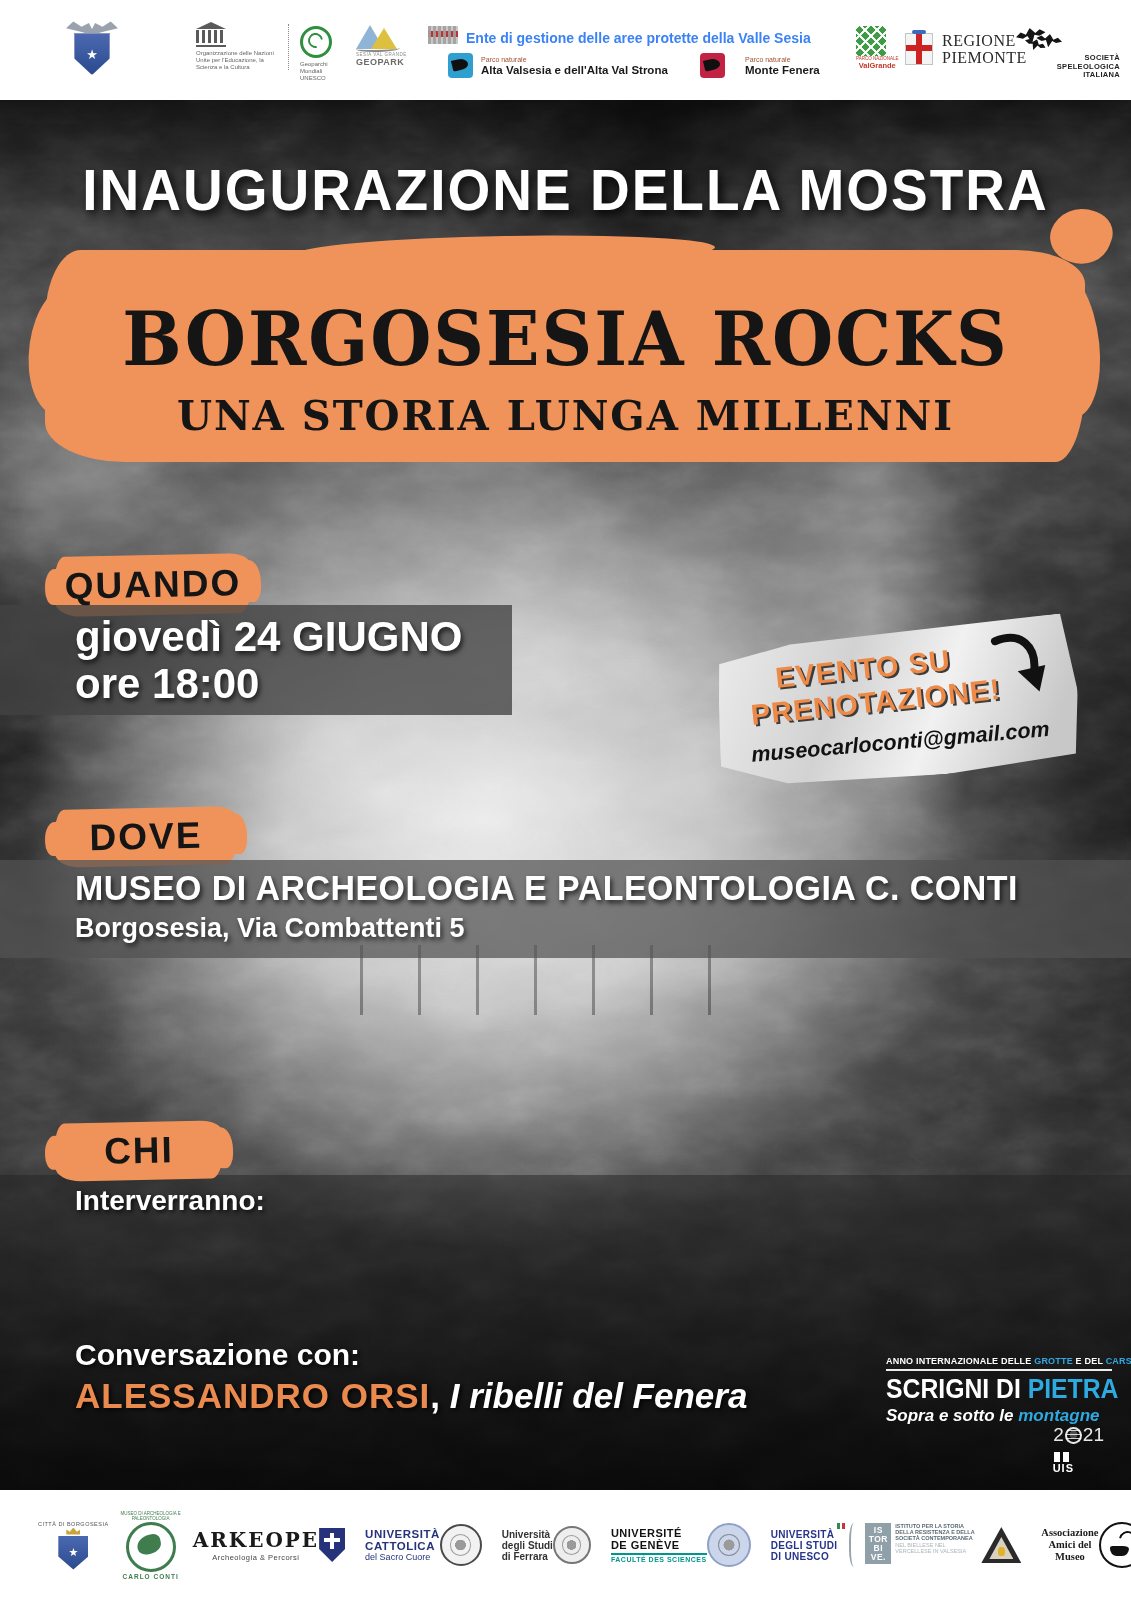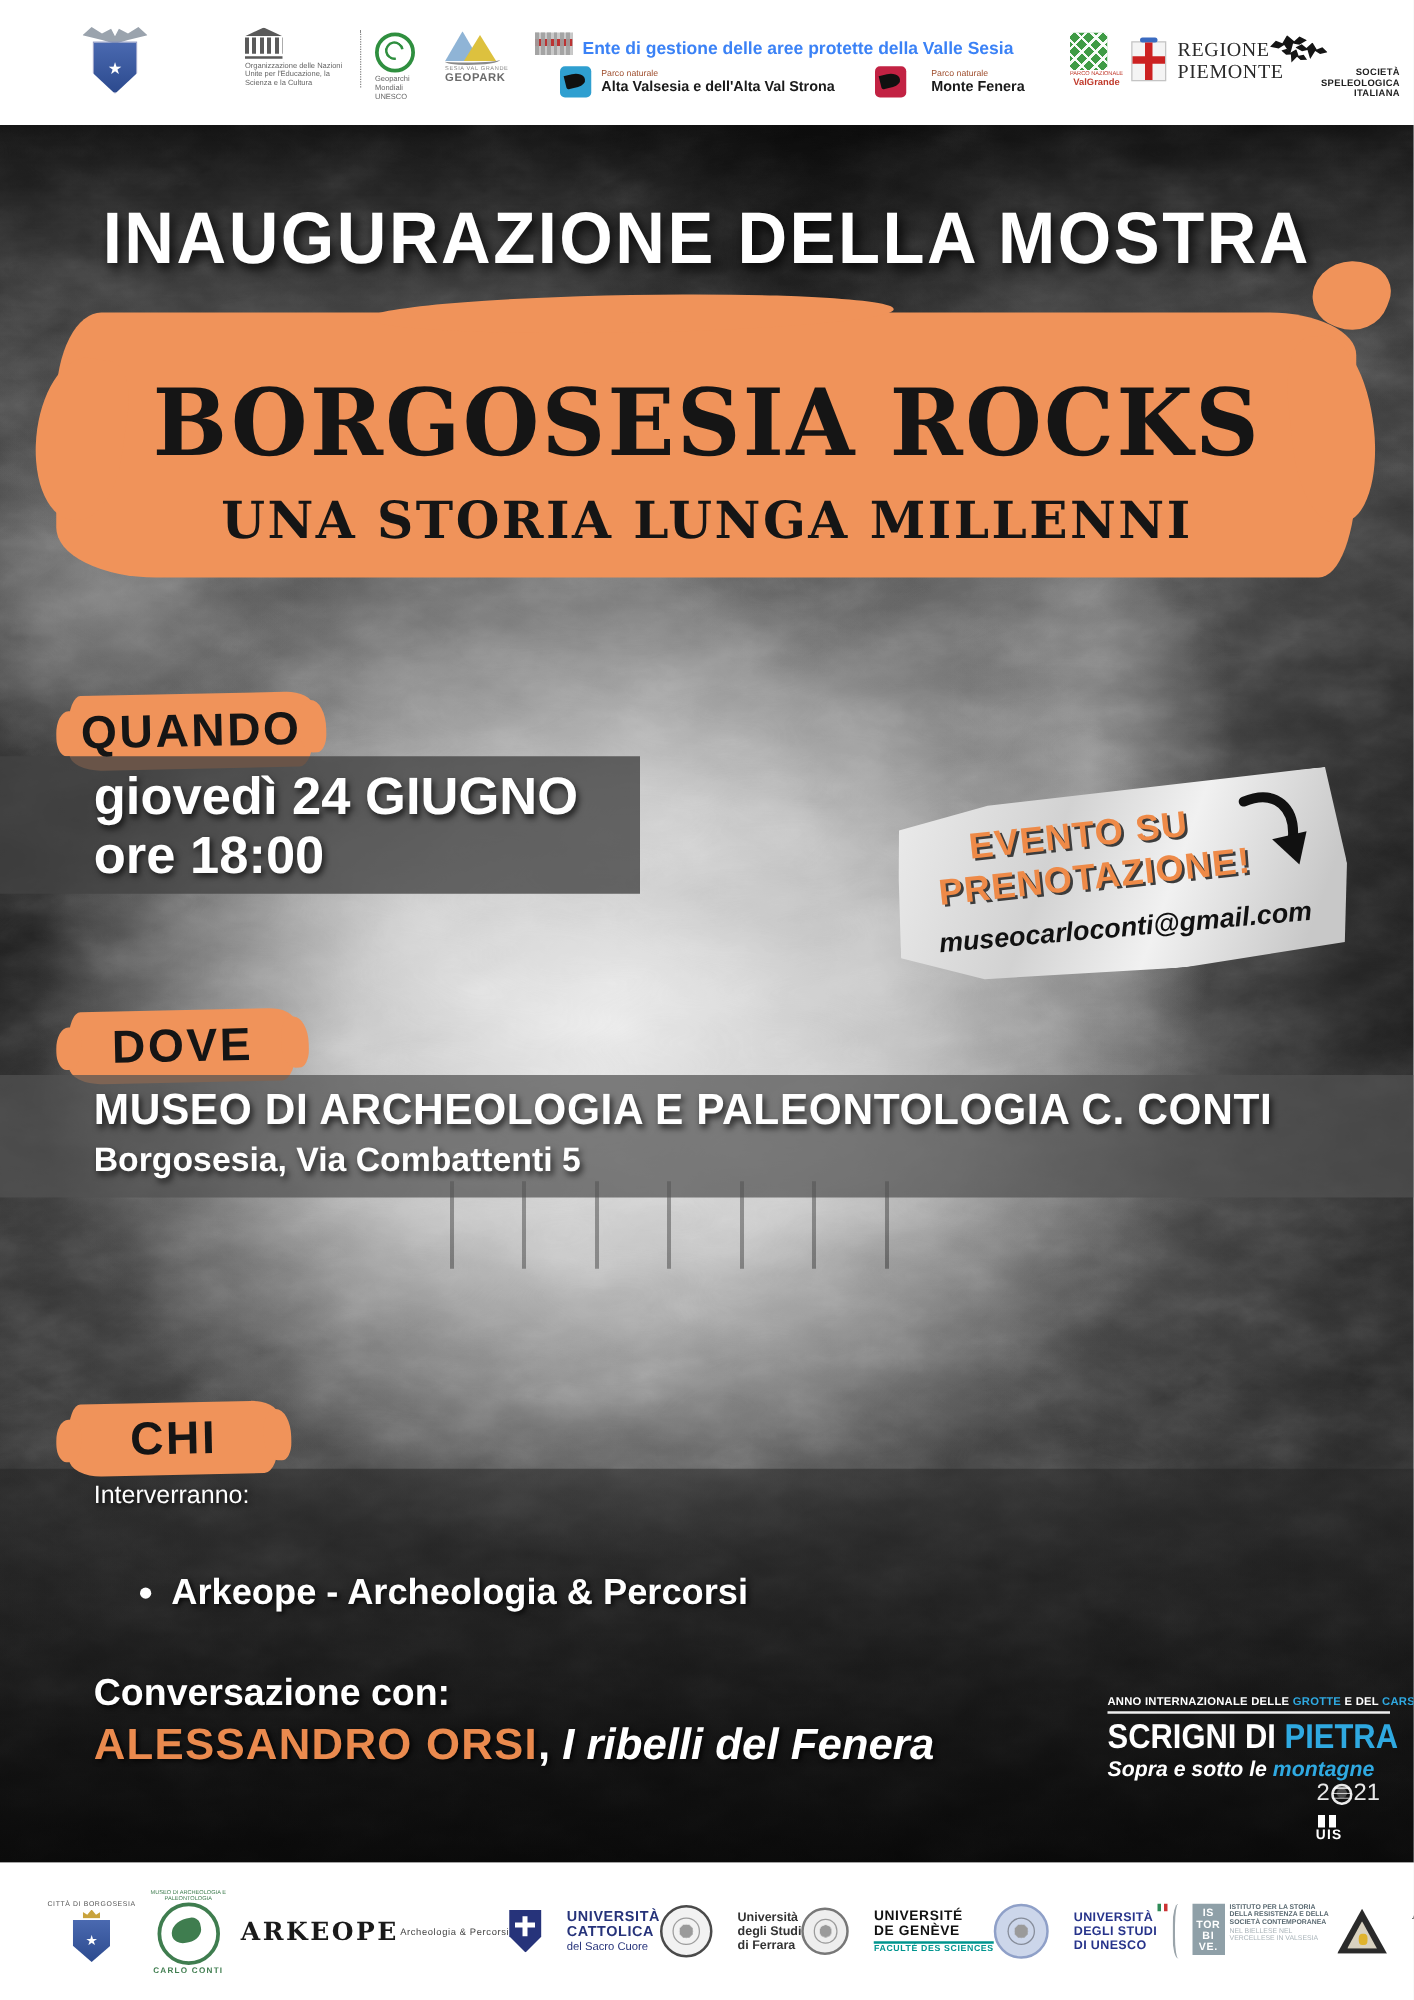--- a/index.html
+++ b/index.html
@@ -87,21 +87,21 @@
   .date-line{position:absolute;left:75px;color:#fff;font-weight:bold;font-size:42px;text-shadow:2px 3px 5px rgba(0,0,0,.7);}
   .dl1{top:513px;} .dl2{top:560px;}
   .museo-band{position:absolute;left:0;top:760px;width:1131px;height:98px;background:rgba(82,82,82,.72);}
   .venue{position:absolute;left:75px;top:768px;color:#fff;font-weight:bold;font-size:35px;letter-spacing:.5px;transform:scaleX(.97);transform-origin:left;text-shadow:2px 3px 5px rgba(0,0,0,.7);white-space:nowrap;}
   .address{position:absolute;left:75px;top:813px;color:#fff;font-weight:bold;font-size:27px;text-shadow:2px 3px 5px rgba(0,0,0,.7);}
   .twitch-band{position:absolute;left:0;top:916px;width:1131px;height:66px;background:rgba(250,250,250,.55);display:flex;align-items:center;}
   .twitch-icon{width:44px;height:44px;margin-left:72px;flex:none;}
   .stream-text{margin-left:16px;color:#111;font-weight:bold;font-size:27.5px;white-space:nowrap;}
   .stream-text .it{font-style:italic;}
 
-  .chi-intro{position:absolute;left:75px;top:1085px;color:#fff;font-weight:normal;font-size:20px;text-shadow:2px 2px 4px rgba(0,0,0,.8);}
+  .chi-intro{position:absolute;left:75px;top:1085px;color:#fff;font-weight:bold;font-size:28px;text-shadow:2px 2px 4px rgba(0,0,0,.8);}
   .bullet-row{position:absolute;left:112px;color:#fff;font-weight:bold;font-size:29px;text-shadow:2px 2px 4px rgba(0,0,0,.8);display:flex;align-items:baseline;}
   .b1{top:1118px;} .b2{top:1158px;}
   .bdot{width:9px;height:9px;border-radius:50%;background:#fff;margin-right:16px;flex:none;align-self:center;}
   .conv-label{position:absolute;left:75px;top:1238px;color:#fff;font-weight:bold;font-size:30px;text-shadow:2px 2px 4px rgba(0,0,0,.8);}
   .conv-line{position:absolute;left:75px;top:1276px;font-size:35px;font-weight:bold;text-shadow:2px 2px 4px rgba(0,0,0,.8);white-space:nowrap;}
   .conv-speaker{color:#ea8a4e;letter-spacing:1px;}
   .conv-sep{color:#fff;}
   .conv-title{color:#fff;font-style:italic;font-weight:bold;}
 
   
@@ -302,24 +302,20 @@
     </div>
 
     <div class="slabel lab-dove">DOVE</div>
     <div class="museo-band"></div>
     <div class="venue">MUSEO DI ARCHEOLOGIA E PALEONTOLOGIA C. CONTI</div>
     <div class="address">Borgosesia, Via Combattenti 5</div>
 
 
     <div class="slabel lab-chi">CHI</div>
     <div class="chi-intro">Interverranno:</div>
-    <div class="bullet-row b2">
-      <span class="bdot"></span>
-      <span>Arkeope - Archeologia &amp; Percorsi</span>
-    </div>
 
     <div class="conv-label">Conversazione con:</div>
     <div class="conv-line"><span class="conv-speaker">ALESSANDRO ORSI</span><span class="conv-sep">, </span><span class="conv-title">I ribelli del Fenera</span></div>
 
     <div class="scrigni">
       <div class="sc-anno"><span>ANNO INTERNAZIONALE DELLE </span><span class="sc-blue">GROTTE</span><span> E DEL </span><span class="sc-blue">CARSISMO</span></div>
       <hr class="sc-hr">
       <div class="sc-title"><span>SCRIGNI DI </span><span class="sc-blue">PIETRA</span></div>
       <div class="sc-sub"><span>Sopra e sotto le </span><span class="sc-blue">montagne</span></div>
       <div class="sc-year">
@@ -343,21 +339,21 @@
         <div class="shield2">★</div>
       </div>
     </div>
 
     <div class="flogo" style="flex-direction:column;gap:1px;">
       <div class="cap-museo-top">MUSEO DI ARCHEOLOGIA E PALEONTOLOGIA</div>
       <div class="museo-circ"></div>
       <div class="cap-museo-bot">CARLO CONTI</div>
     </div>
 
-    <div class="flogo" style="flex-direction:row;gap:1px;justify-content:space-between;">
+    <div class="flogo" style="flex-direction:column;gap:1px;justify-content:space-between;">
       <div class="arkeope-name">ARKEOPE</div>
       <div class="arkeope-cap">Archeologia &amp; Percorsi</div>
     </div>
 
     <div class="flogo">
       <div class="catt-shield"></div>
       <div>
         <div class="catt-l1">UNIVERSITÀ</div>
         <div class="catt-l1">CATTOLICA</div>
         <div class="catt-l3">del Sacro Cuore</div>

